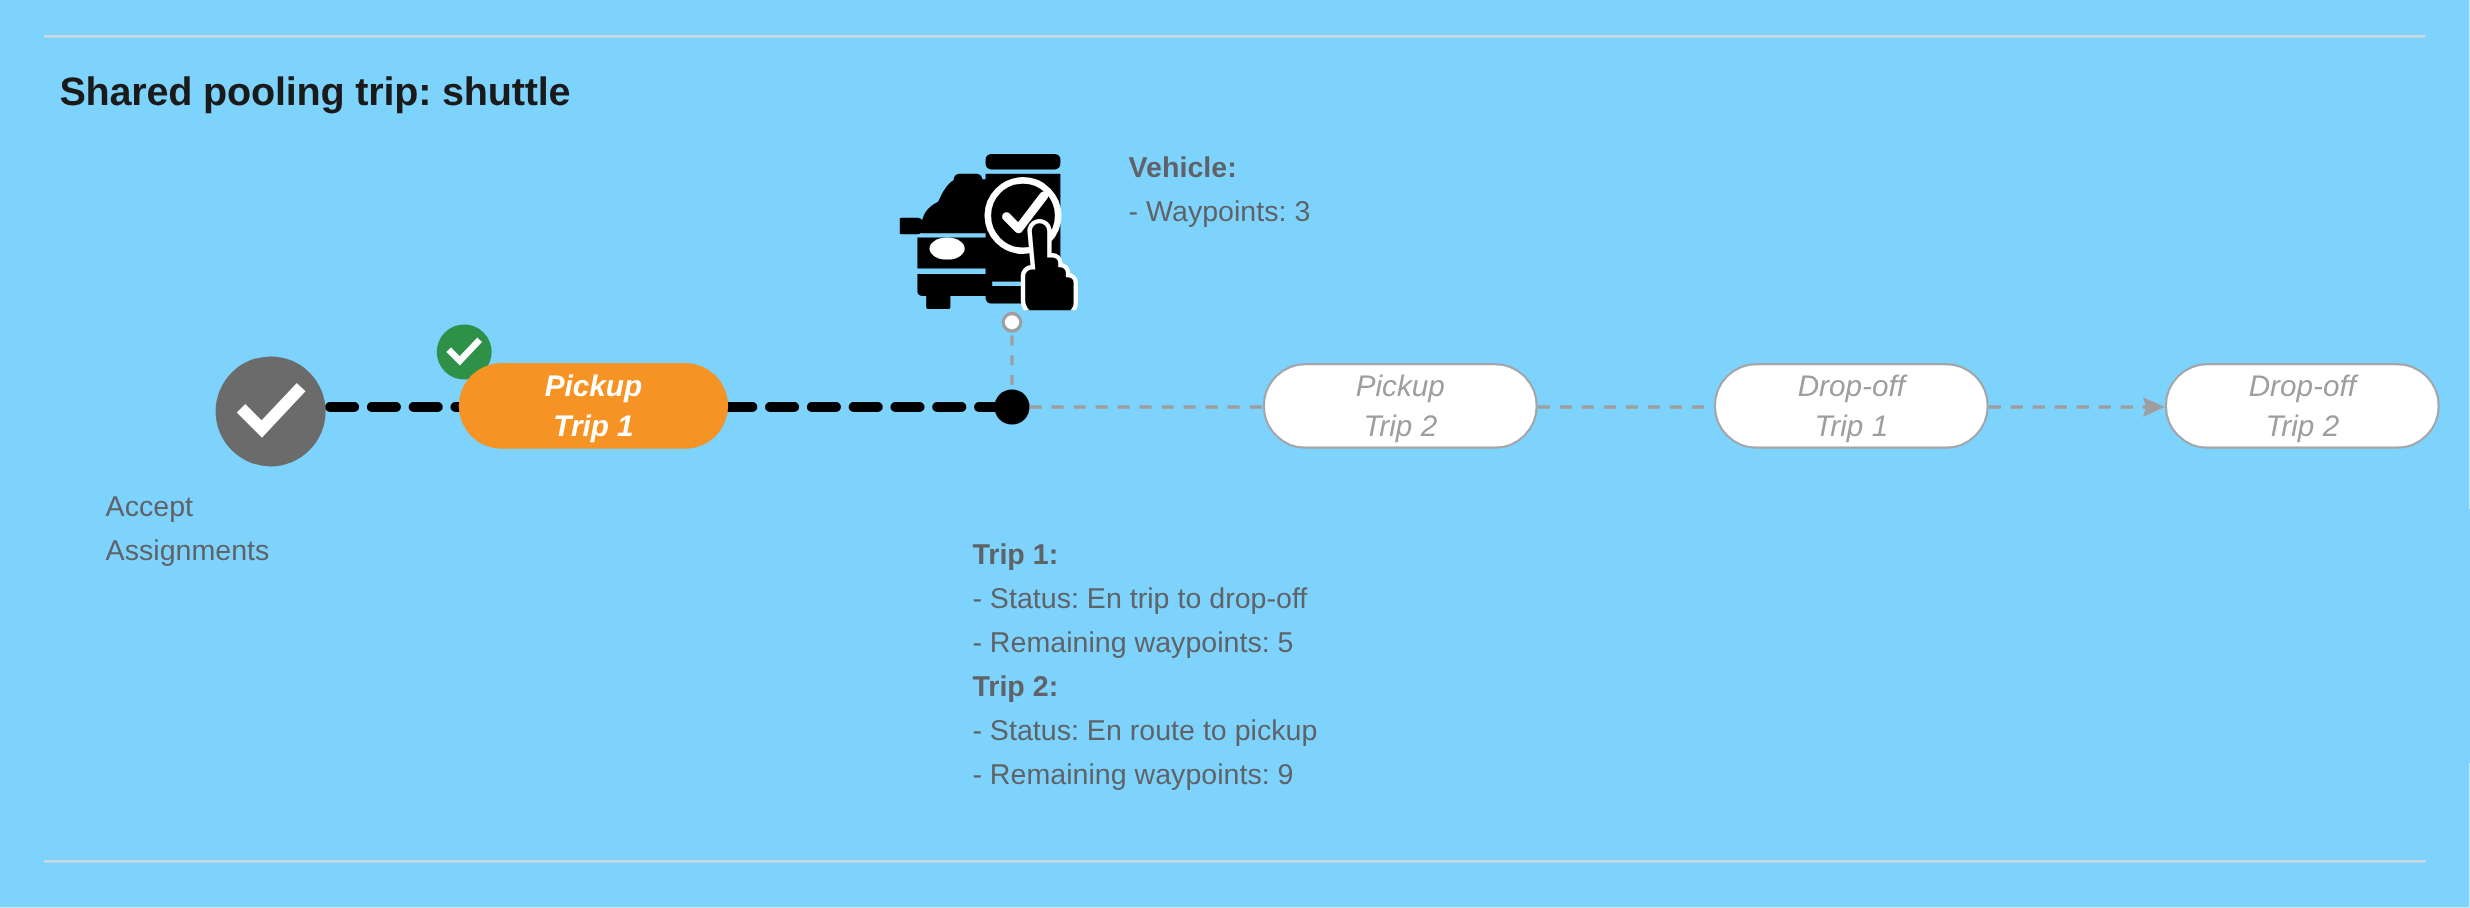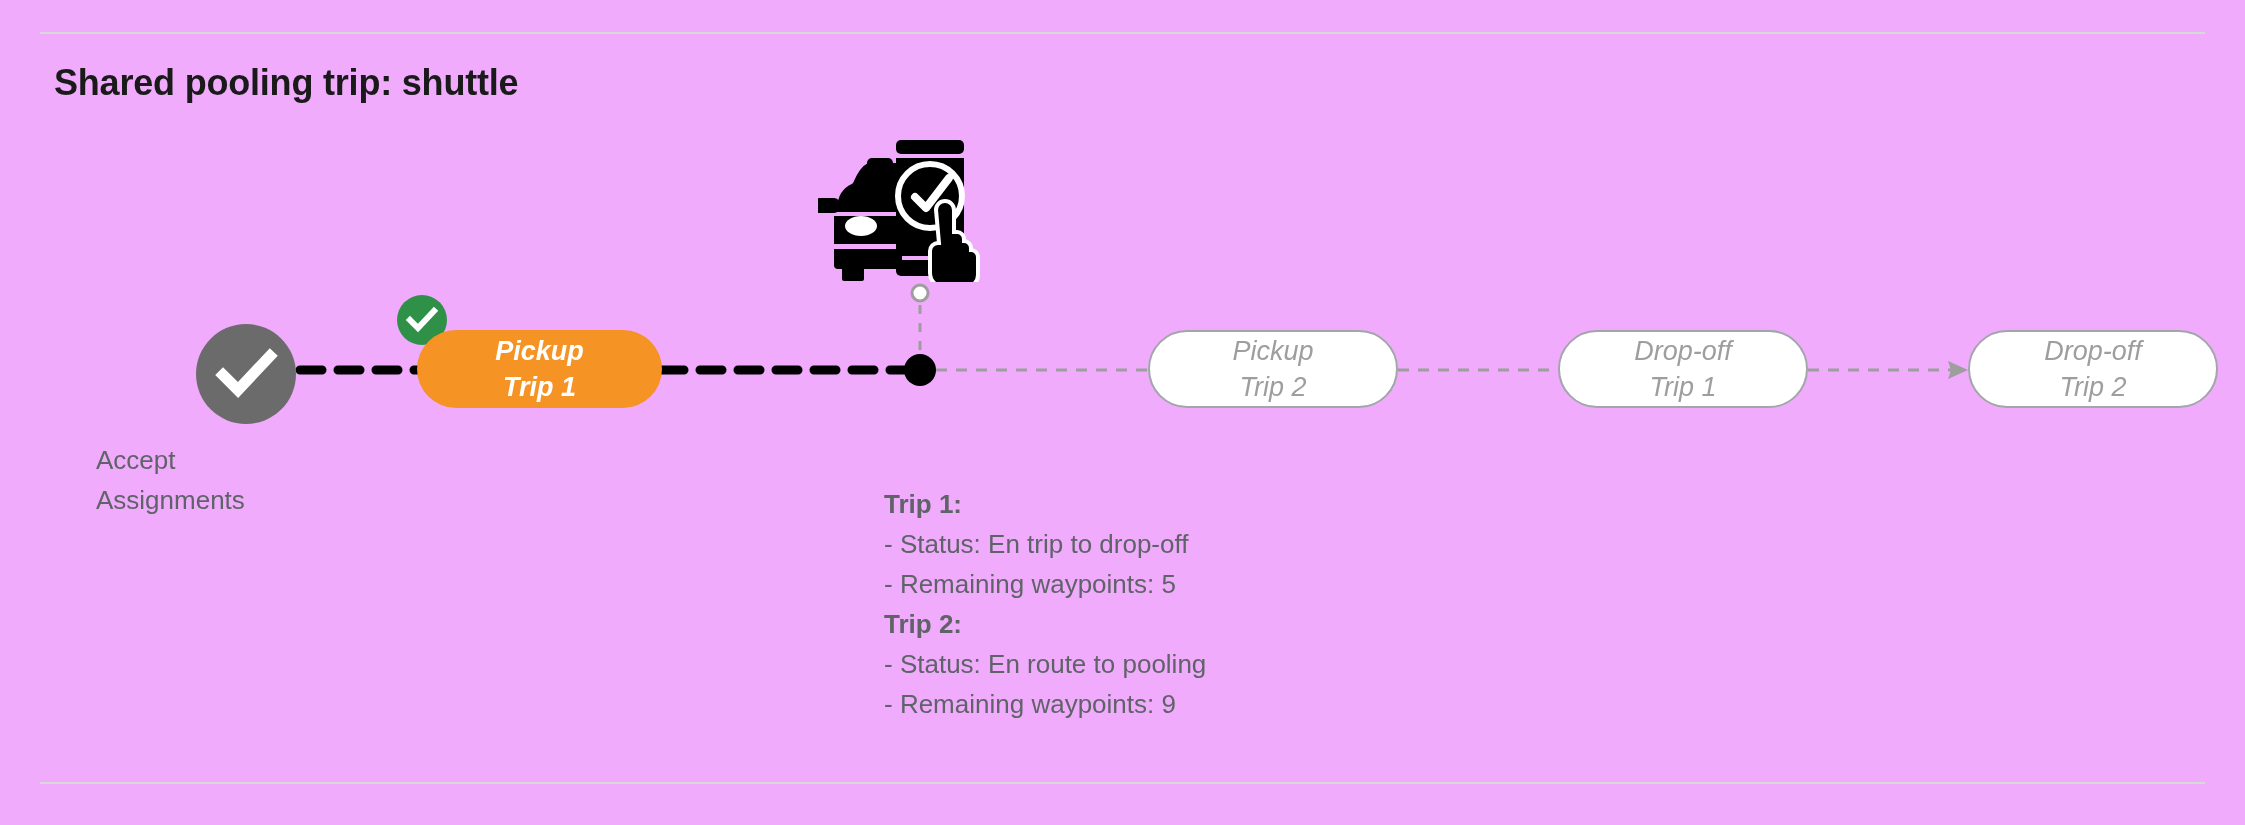--- a/index.html
+++ b/index.html
@@ -9,21 +9,21 @@
     background: #ffffff;
   }
   body {
     font-family: "Liberation Sans", sans-serif;
     -webkit-font-smoothing: antialiased;
   }
   #canvas {
     position: relative;
     width: 2245px;
     height: 825px;
-    background: #f0abfc;
+    background: #7dd3fc;
     overflow: hidden;
   }
 
   
   .divider {
     position: absolute;
     left: 40px;
     width: 2165px;
     height: 2px;
     background: #d8d8d8;
@@ -234,23 +234,27 @@
 
       <circle cx="112" cy="78" r="32" fill="none" stroke="#ffffff" stroke-width="6"></circle>
       <path d="M97 79 L108 90 L131 60" fill="none" stroke="#ffffff" stroke-width="8" stroke-linecap="round" stroke-linejoin="round"></path>
 
       <path d="M118 92 a9 9 0 0 1 18 0 v22 h3 a7 7 0 0 1 7 7 v2 a7 7 0 0 1 7 7 v2
                a7 7 0 0 1 7 7 v18 a12 12 0 0 1 -12 12 h-22 a14 14 0 0 1 -14 -14 v-22
                a8 8 0 0 1 8 -8 h1 z" stroke="#ffffff" stroke-width="4"></path>
     </g>
   </svg>
 
+  <div class="anno" id="vehicle-anno">
+    <div class="hd">Vehicle:</div>
+    <div>- Waypoints: 3</div>
+  </div>
 
   <div class="anno" id="trips-anno">
     <div class="hd">Trip 1:</div>
     <div>- Status:  En trip to drop-off</div>
     <div>- Remaining waypoints: 5</div>
     <div class="hd">Trip 2:</div>
-    <div>- Status:  En route to pooling</div>
+    <div>- Status:  En route to pickup</div>
     <div>- Remaining waypoints: 9</div>
   </div>
 
 </div>
 
 </body></html>

